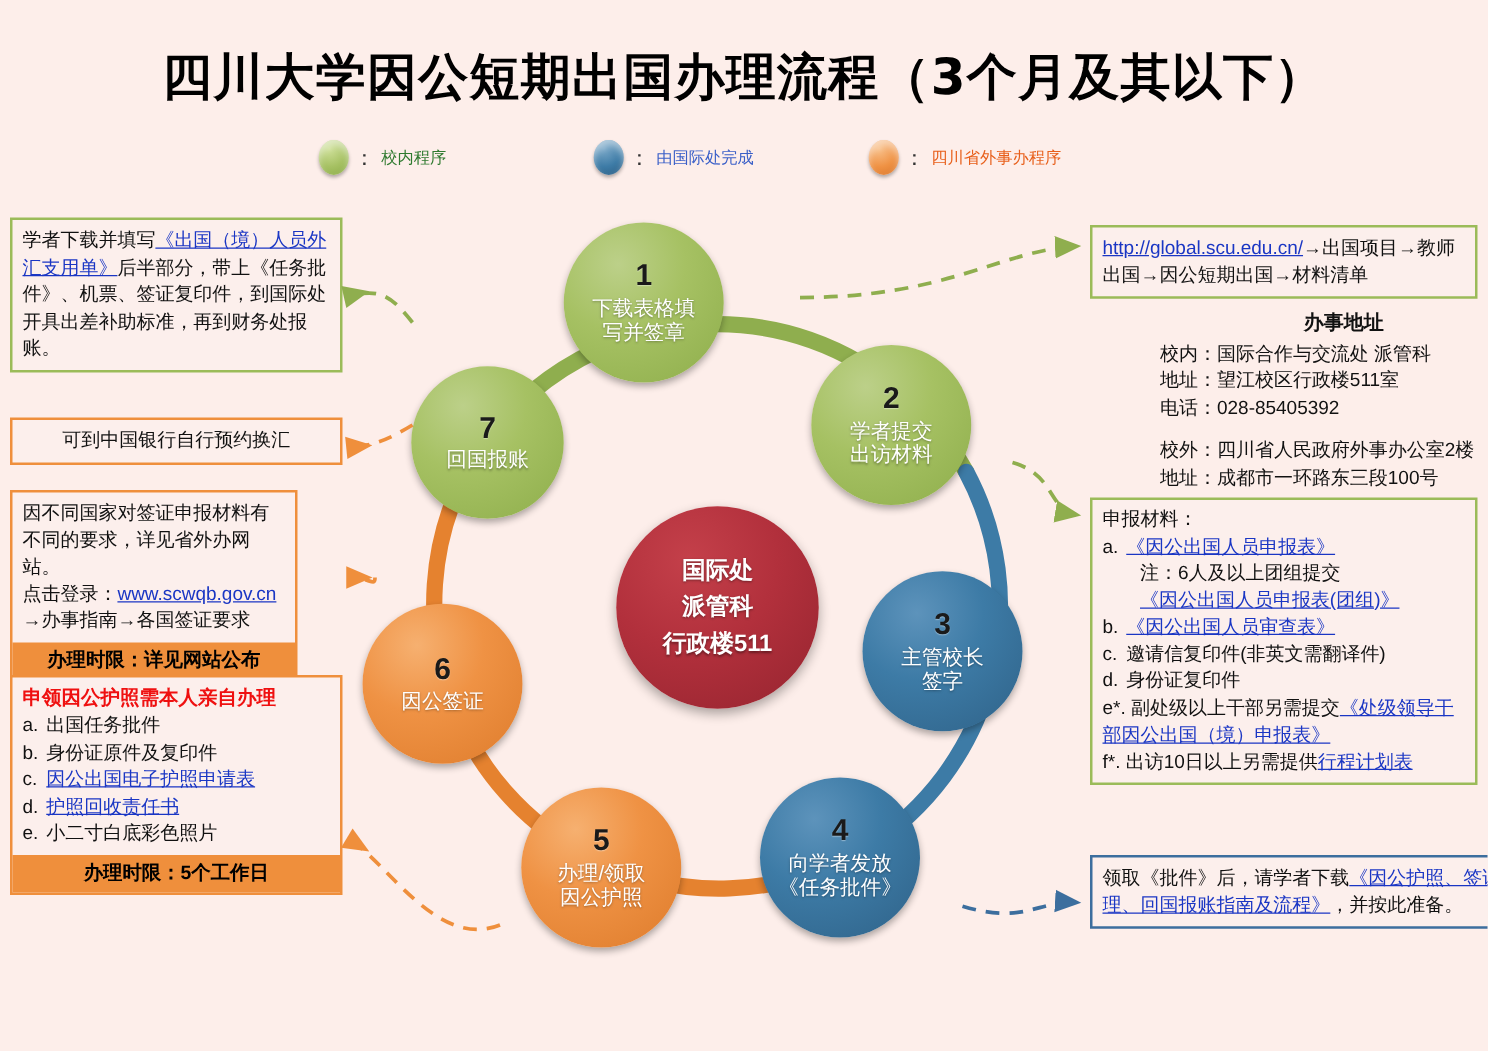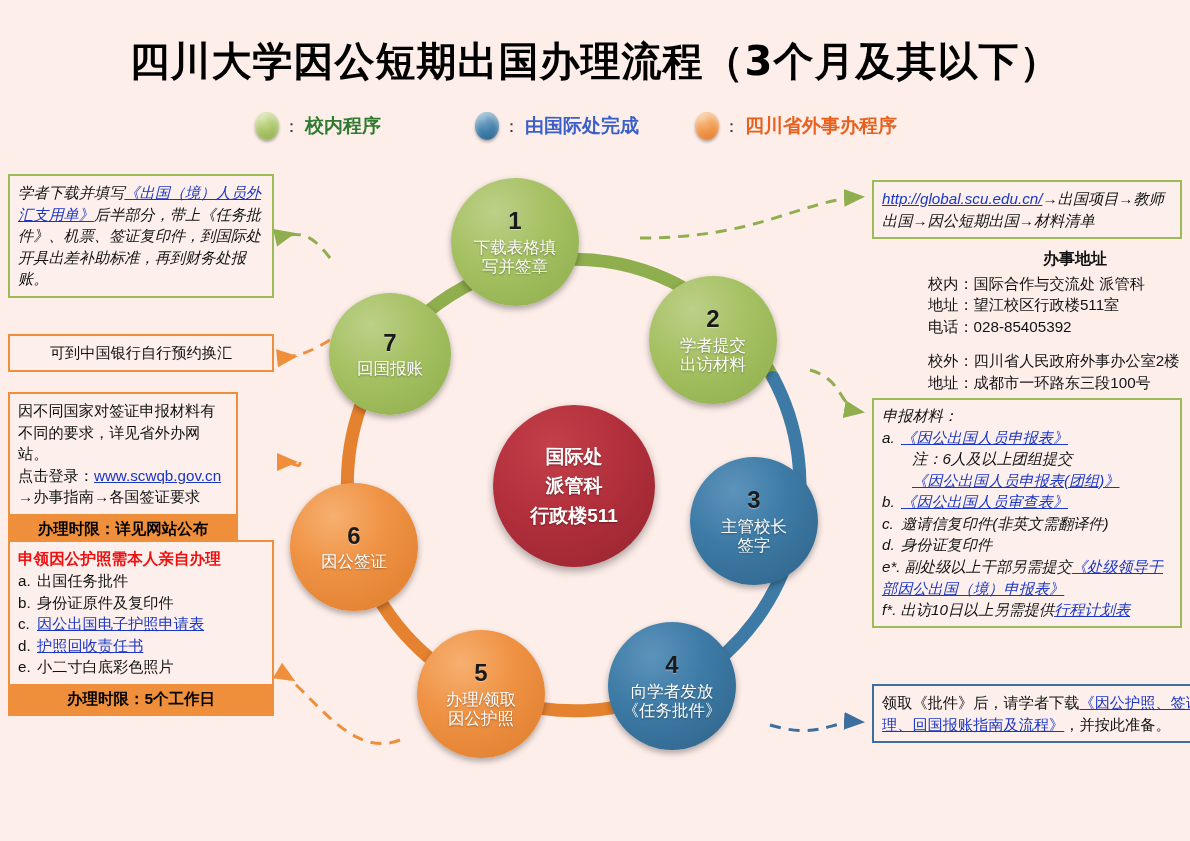--- a/index.html
+++ b/index.html
@@ -20,42 +20,42 @@
 
   
   #legend{position:absolute;left:255px;top:112px;width:680px;height:40px;}
   .lg{position:absolute;display:flex;align-items:center;}
   .lg .dot{
     width:24px;height:28px;border-radius:50%;
     box-shadow:inset 0 4px 6px rgba(255,255,255,.55), 0 2px 3px rgba(0,0,0,.3);
     margin-right:4px;
   }
   .lg .sep{font-size:17px;color:#333;margin-right:5px;}
-  .lg .txt{font-size:19px;font-weight:bold;}
+  .lg .txt{font-size:13px;font-weight:normal;}
   #lg0{left:0;top:0;}
   #lg1{left:220px;top:0;}
   #lg2{left:440px;top:0;}
 
   
   .box{
     position:absolute;background:#fcefec;box-sizing:border-box;
     font-size:15.2px;color:#111;line-height:1.42;
   }
   .box .pad{padding:6px 8px;}
   .box a,.lnk{color:#1a36c4;text-decoration:underline;}
   .bar{
     background:#ef8f3c;color:#000000;font-weight:bold;text-align:center;
     font-size:15.5px;padding:4px 0;
   }
   .ttl-red{color:#ef1010;font-weight:bold;font-size:15.6px;}
   .listrow{display:flex;}
   .listrow .mk{width:19px;flex:none;}
 
   
-  .fr-green{border:2px solid #9bbb59;font-style:italic;}
+  .fr-green{border:2px solid #9bbb59;}
   .fr-orange{border:2px solid #ef8f3c;}
   .fr-blue{border:2px solid #3c6e9e;}
 
   
   #boxL1{left:8px;top:174px;width:266px;}
   #boxL2{left:8px;top:334px;width:266px;}
   #boxL3{left:8px;top:392px;width:230px;}
   #boxL4{left:8px;top:540px;width:266px;}
 
   

